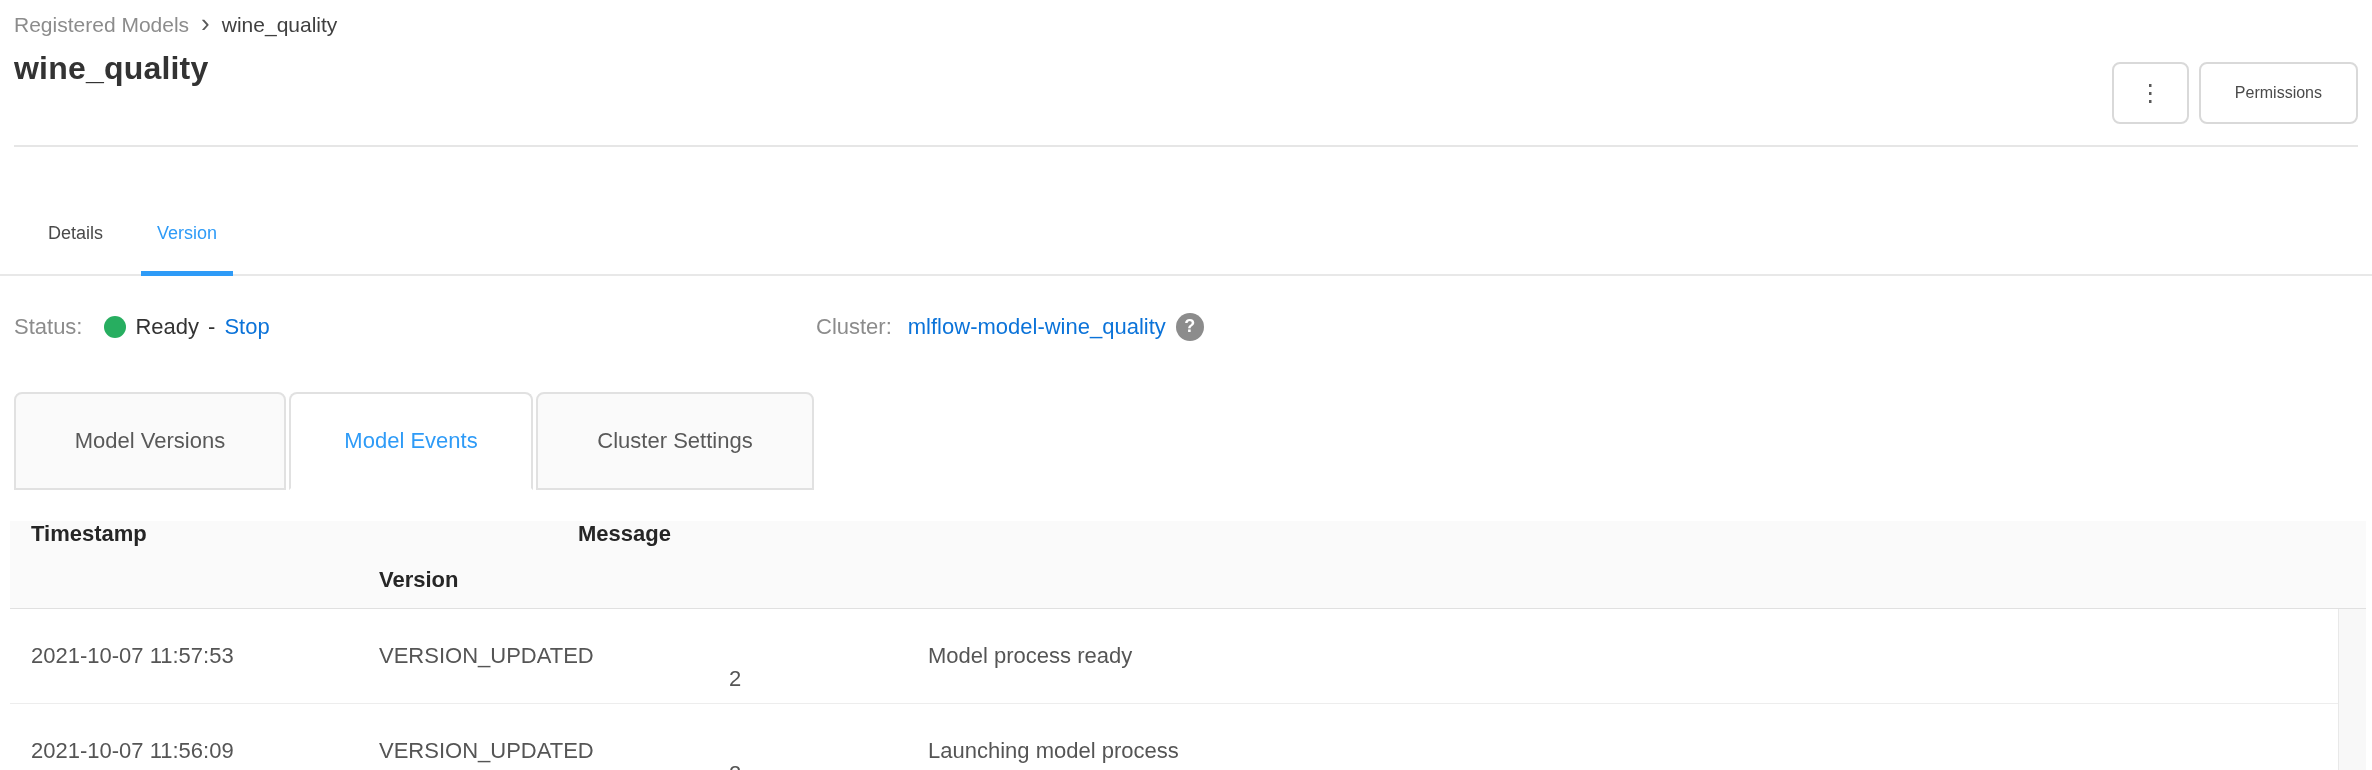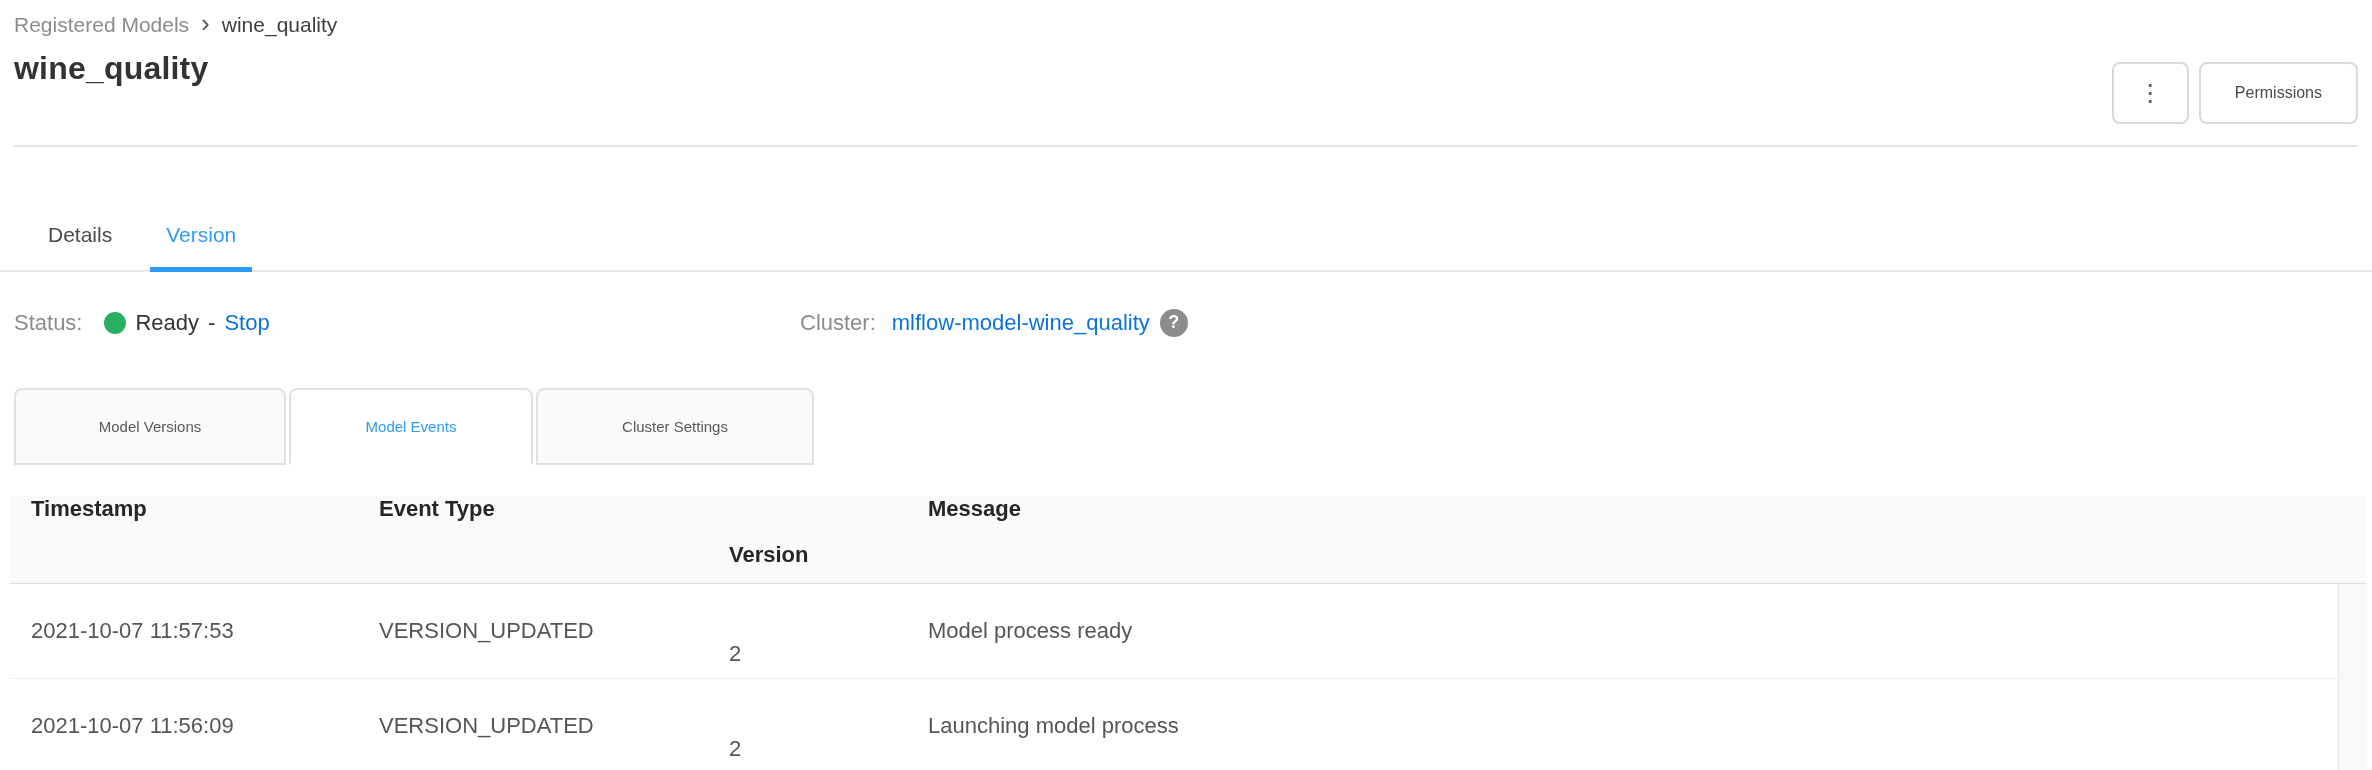--- a/index.html
+++ b/index.html
@@ -24,41 +24,41 @@
   .btn { height: 62px; background: #fff; border: 2px solid #d9d9d9; border-radius: 8px;
          color: #4a4a4a; font-size: 16px; display: flex; align-items: center; justify-content: center;
          cursor: pointer; font-family: inherit; }
   .btn-icon { width: 77px; font-size: 24px; color: #595959; letter-spacing: 0; }
   .btn-permissions { padding: 0 34px; }
 
   .divider { border: none; border-top: 2px solid #e6e6e6; margin: 20px 0 0 0; }
 
   
   .tabbar { margin-top: 62px; padding-left: 32px; border-bottom: 2px solid #e8e8e8; display: flex; gap: 22px; }
-  .tab { padding: 14px 16px 20px 16px; font-size: 21px; color: #4a4a4a; cursor: pointer; margin-bottom: -2px; }
+  .tab { padding: 14px 16px 27px 16px; font-size: 18px; color: #4a4a4a; cursor: pointer; margin-bottom: -2px; }
   .tab.active { color: #2e9bf7; font-weight: 500; border-bottom: 5px solid #2e9bf7; }
 
   
-  .status-row { display: flex; align-items: center; margin-top: 28px; height: 45px; padding: 0 14px; font-size: 22px; }
+  .status-row { display: flex; align-items: center; margin-top: 28px; height: 45px; padding: 0 14px; font-size: 22px; gap: 16px; }
   .status-group { display: flex; align-items: center; width: 786px; }
   .status-label { color: #8c8c8c; }
   .status-dot { width: 22px; height: 22px; border-radius: 50%; background: #27ae60; margin: 0 9px 0 22px; }
   .status-value { color: #333; }
   .status-sep { color: #333; margin: 0 9px; }
   .link { color: #0b73d9; text-decoration: none; cursor: pointer; }
   .cluster-group { display: flex; align-items: center; }
   .cluster-label { color: #8c8c8c; margin-right: 16px; }
   .help-badge { width: 28px; height: 28px; border-radius: 50%; background: #8c8c8c; color: #fff;
                 font-size: 18px; font-weight: 700; display: flex; align-items: center; justify-content: center;
                 margin-left: 10px; cursor: pointer; }
 
   
   .subtabs { display: flex; gap: 3px; margin: 43px 0 0 14px; }
-  .subtab { height: 77px; border: 2px solid #e1e1e1; border-radius: 8px 8px 0 0; background: #fafafa;
-            color: #595959; font-size: 15px; display: flex; align-items: center; justify-content: center;
+  .subtab { height: 98px; border: 2px solid #e1e1e1; border-radius: 8px 8px 0 0; background: #fafafa;
+            color: #595959; font-size: 22px; display: flex; align-items: center; justify-content: center;
             cursor: pointer; }
   .subtab-1 { width: 272px; }
   .subtab-2 { width: 244px; }
   .subtab-3 { width: 278px; }
   .subtab.active { background: #ffffff; border-bottom: 2px solid #ffffff; color: #2e9bf7; font-weight: 500; }
 
   
   .table { margin: 31px 6px 0 10px; font-size: 22px; }
   .thead { display: flex; height: 88px; background: #fafafa; border-bottom: 1px solid #e0e0e0; }
   .th { font-weight: 700; color: #262626; }
@@ -117,21 +117,20 @@
 
 <div class="subtabs">
   <div class="subtab subtab-1">Model Versions</div>
   <div class="subtab subtab-2 active">Model Events</div>
   <div class="subtab subtab-3">Cluster Settings</div>
 </div>
 
 <div class="table">
   <div class="thead">
     <div class="th cell c1">Timestamp</div>
-    <div class="th cell c2">Event Type</div>
     <div class="th cell c3">Version</div>
     <div class="th cell c4">Message</div>
   </div>
   <div class="tbody">
     <div class="rows">
       <div class="row">
         <div class="cell c1">2021-10-07 11:57:53</div>
         <div class="cell c2">VERSION_UPDATED</div>
         <div class="cell c3">2</div>
         <div class="cell c4">Model process ready</div>

